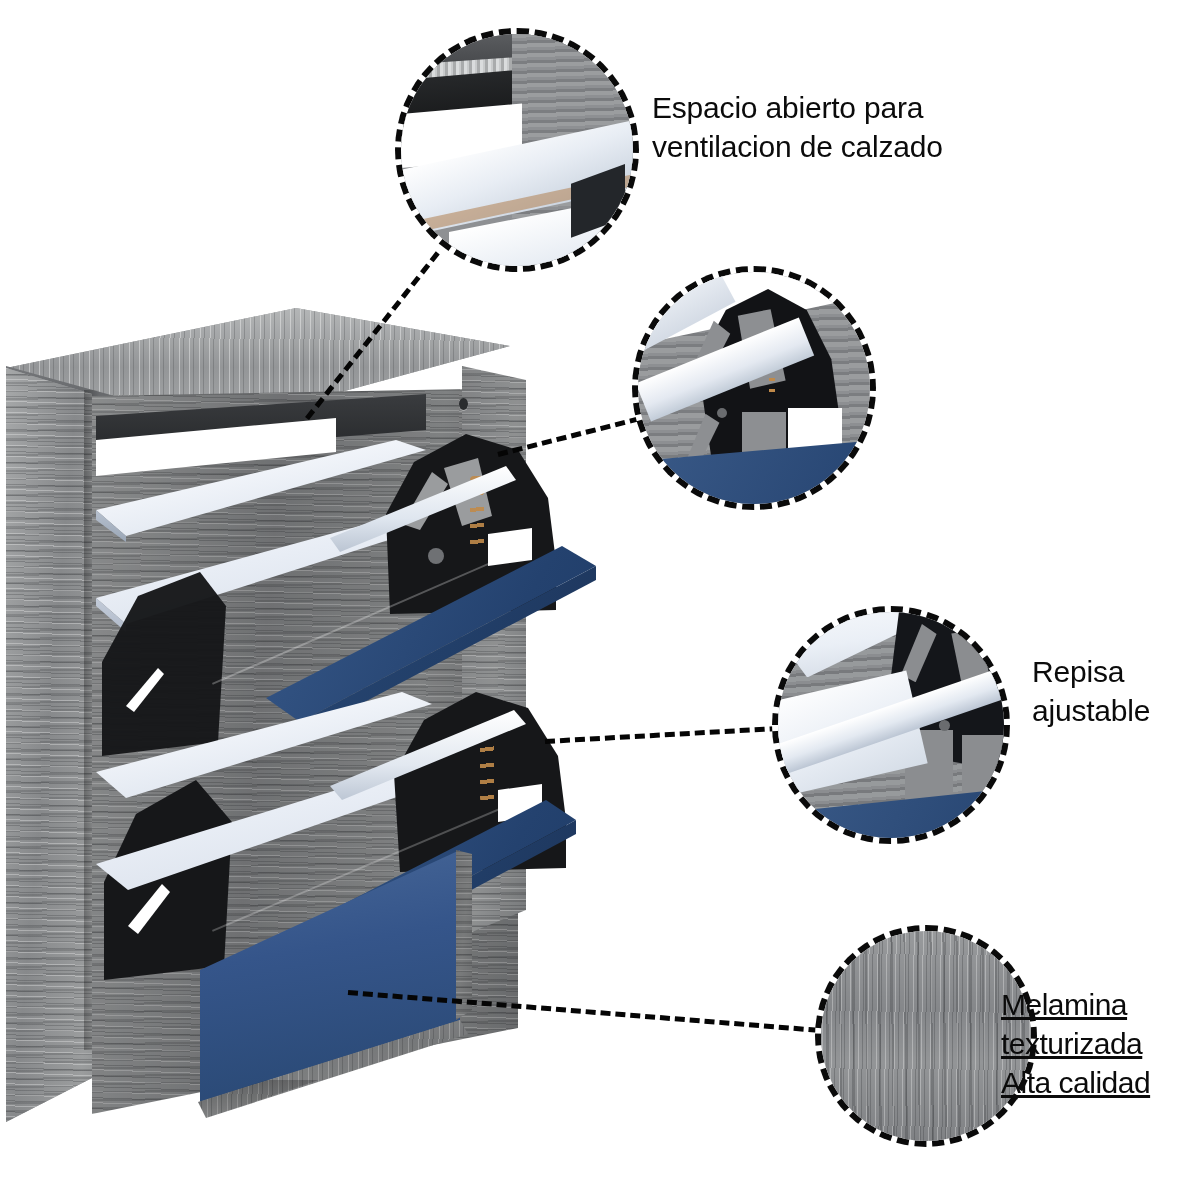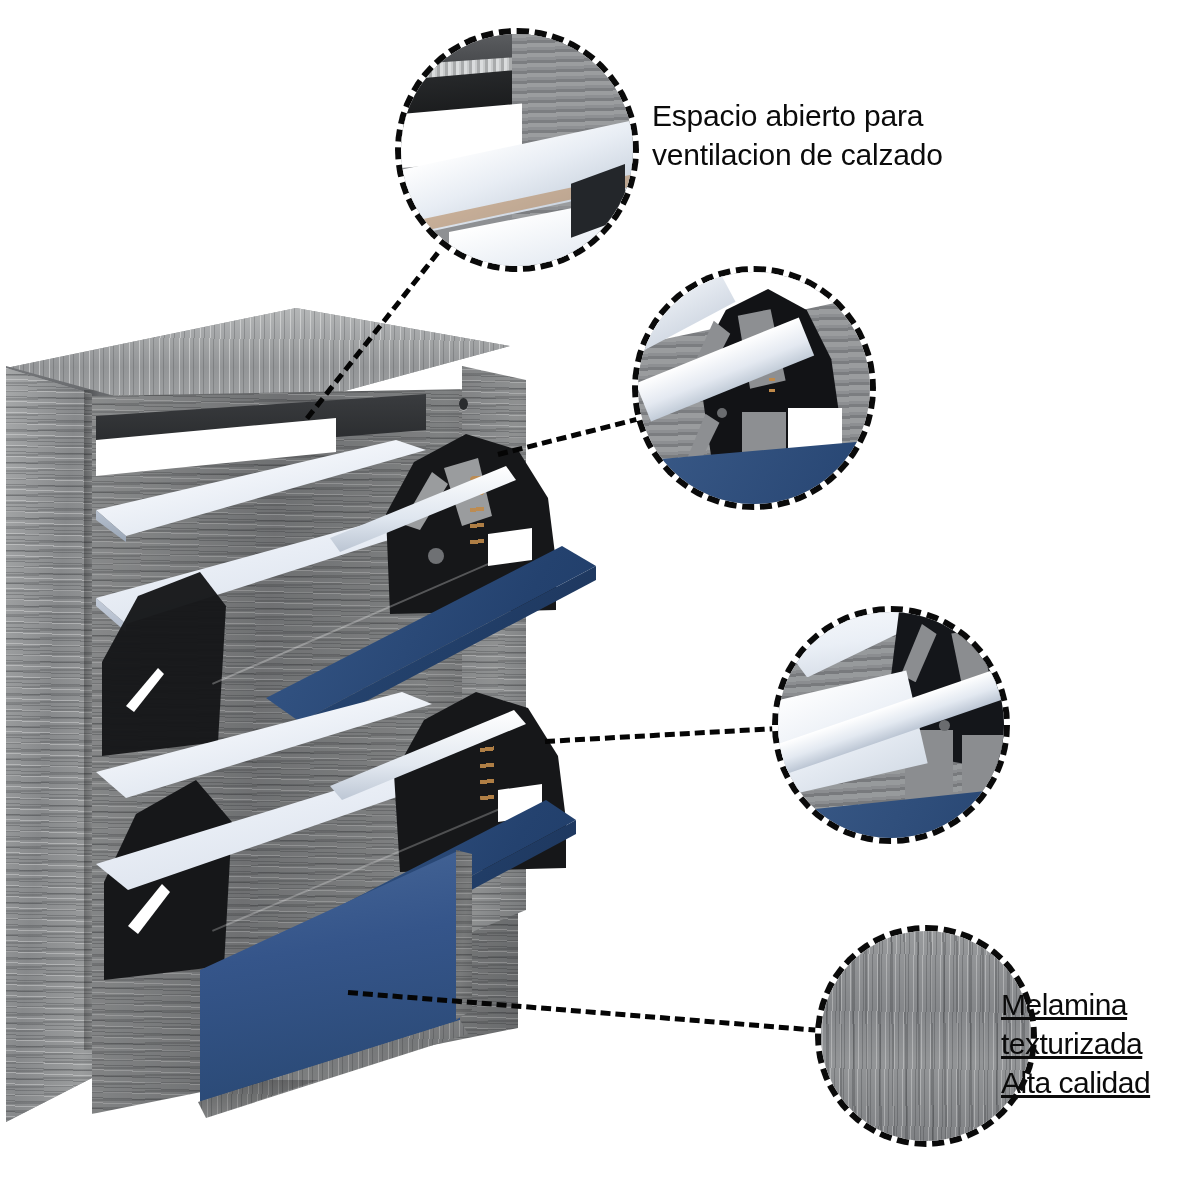--- a/index.html
+++ b/index.html
@@ -191,21 +191,21 @@
                   background:linear-gradient(170deg,#ffffff 0%,#e8edf4 45%,#c6d0dc 100%);
                   transform:skewY(-12deg);"></div>
       <div style="position:absolute;left:-2%;top:70%;width:104%;height:5%;
                   background:#b08050;transform:skewY(-12deg);opacity:.55;"></div>
       <div style="position:absolute;left:22%;top:76%;width:80%;height:26%;
                   background:linear-gradient(175deg,#ffffff,#dfe6ef);transform:skewY(-11deg);"></div>
       <div style="position:absolute;left:72%;top:60%;width:22%;height:22%;
                   background:#23262a;transform:skewY(-20deg);"></div>
     </div>
   </div>
-  <div class="label" style="left:652px;top:96px;">Espacio abierto para
+  <div class="label" style="left:652px;top:88px;">Espacio abierto para
 ventilacion de calzado</div>
 
   <div class="callout" style="left:632px;top:266px;width:244px;height:244px;">
     <div class="photo" style="background:repeating-linear-gradient(178deg,#8d8f92 0 3px,#7b7d80 3px 6px,#9a9c9e 6px 11px);">
       <div style="position:absolute;left:0;top:0;width:100%;height:26%;background:#ffffff;
                   transform:skewY(-12deg) translateY(-14%);"></div>
 
       <div style="position:absolute;left:14%;top:8%;width:72%;height:72%;background:#121316;
                   clip-path:polygon(26% 100%, 18% 44%, 34% 14%, 58% 2%, 80% 14%, 94% 42%, 100% 84%, 100% 100%);"></div>
       <div style="position:absolute;left:20%;top:20%;width:26%;height:30%;background:#8d8f92;
@@ -250,20 +250,22 @@
                   background:linear-gradient(168deg,#ffffff,#e9eef5 55%,#d5dde7);
                   transform:rotate(-13deg);"></div>
 
       <div style="position:absolute;left:-6%;top:42%;width:112%;height:13%;
                   background:linear-gradient(180deg,#ffffff,#e3e9f1 55%,#bcc6d4);
                   transform:rotate(-19deg);"></div>
       <div style="position:absolute;left:-6%;top:82%;width:112%;height:30%;
                   background:linear-gradient(120deg,#3a5a88,#25436f);transform:skewY(-6deg);"></div>
     </div>
   </div>
+  <div class="label" style="left:1032px;top:652px;">Repisa
+ajustable</div>
 
   <div class="callout" style="left:815px;top:925px;width:222px;height:222px;">
     <div class="photo" style="background-color:#8a8c8e;
                 background-image:
                   repeating-linear-gradient(91deg, rgba(255,255,255,.30) 0 1px, rgba(0,0,0,0) 1px 4px,
                                             rgba(55,57,60,.30) 4px 5px, rgba(0,0,0,0) 5px 9px),
                   repeating-linear-gradient(89.3deg, rgba(30,32,35,.22) 0 2px, rgba(0,0,0,0) 2px 13px),
                   linear-gradient(180deg,#9a9c9e 0%,#85878a 38%,#939597 62%,#7e8083 100%);"></div>
   </div>
   <div class="label lbl-tight" style="left:1001px;top:985px;text-decoration:underline;">Melamina

